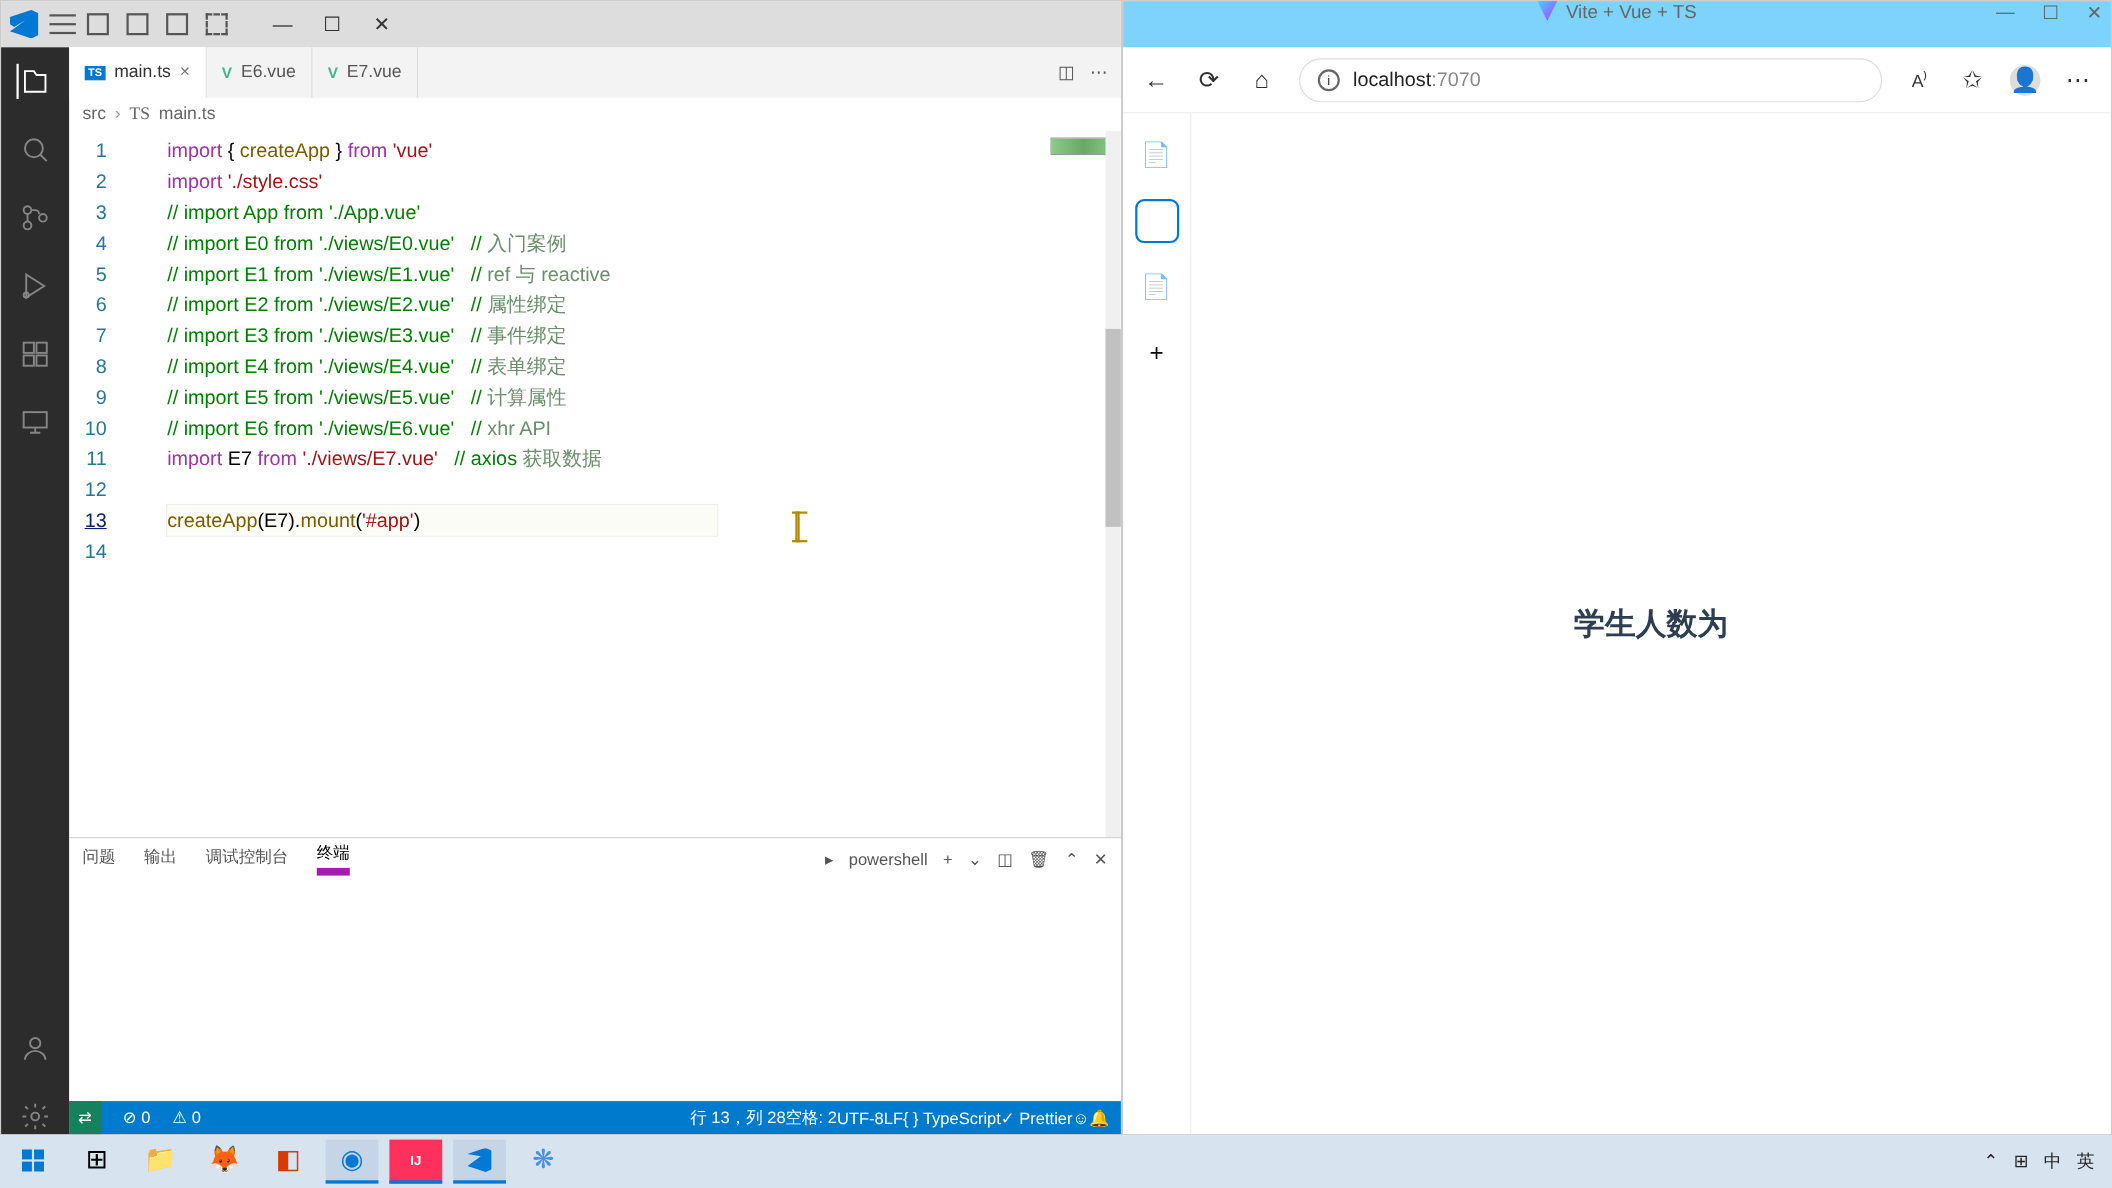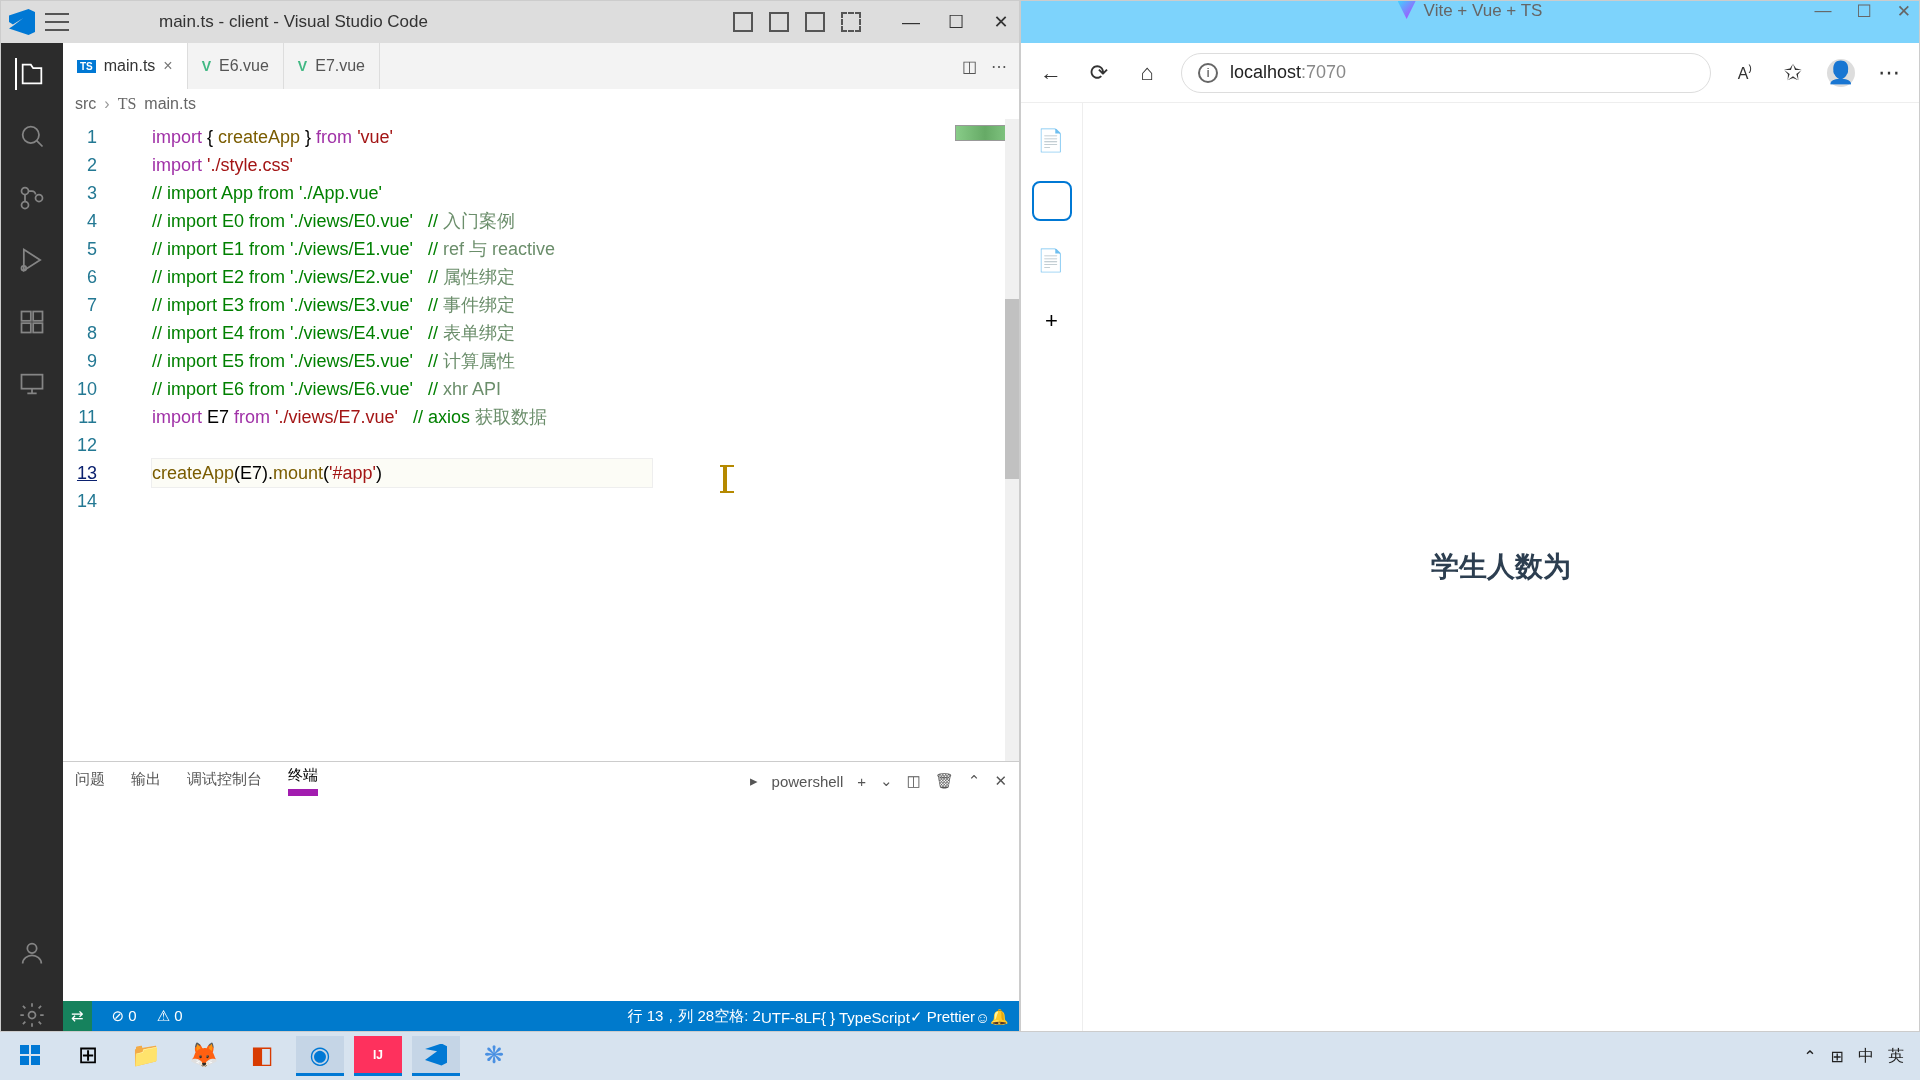--- a/index.html
+++ b/index.html
@@ -97,21 +97,20 @@
 <div class="desktop">
 
   <div class="vscode">
     <div class="vscode-title">
       <div class="logo"></div>
       <div class="hamburger">
           <span></span>
           <span></span>
           <span></span>
         </div>
-      <div class="title-text">main.ts - client - Visual Studio Code</div>
       <div class="title-icons">
         <div class="ic"></div>
         <div class="ic"></div>
         <div class="ic"></div>
         <div class="ic" style="border-style:dashed"></div>
       </div>
       <div class="win-controls">
         <div>—</div>
         <div>☐</div>
         <div>✕</div>

